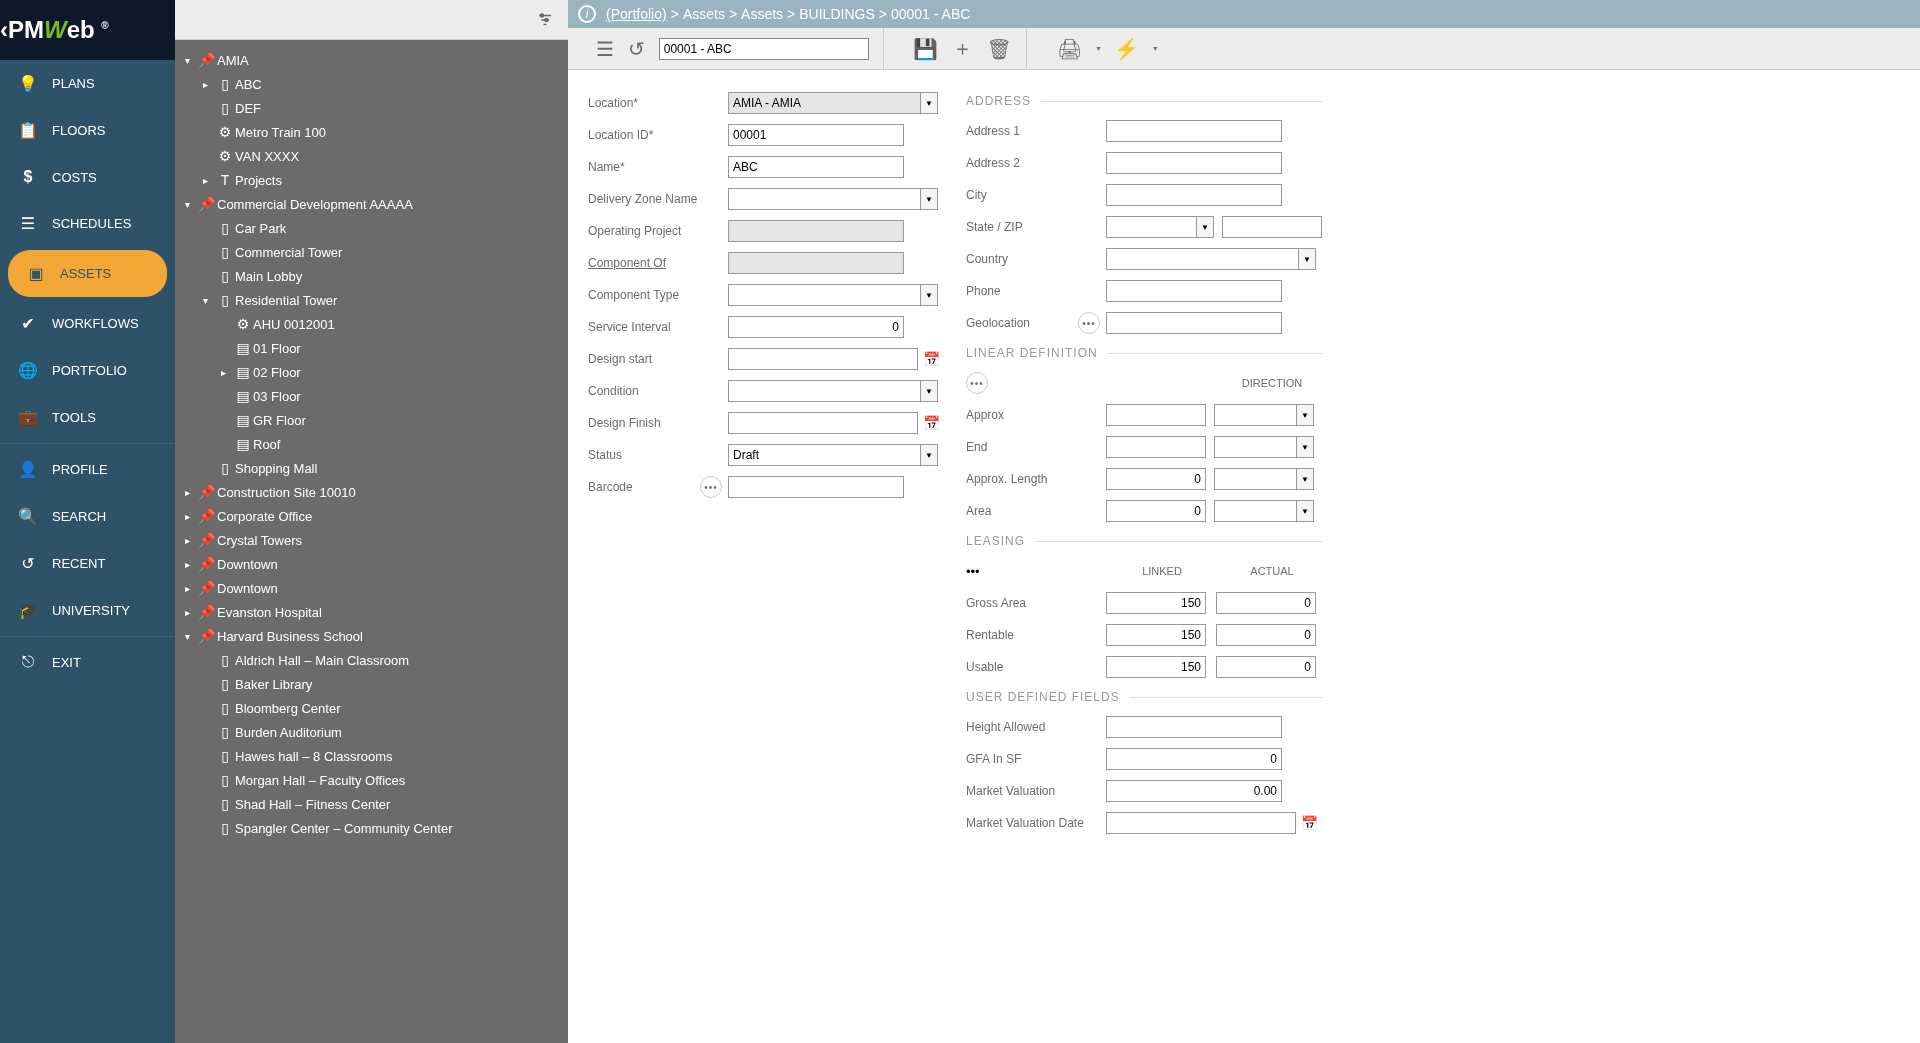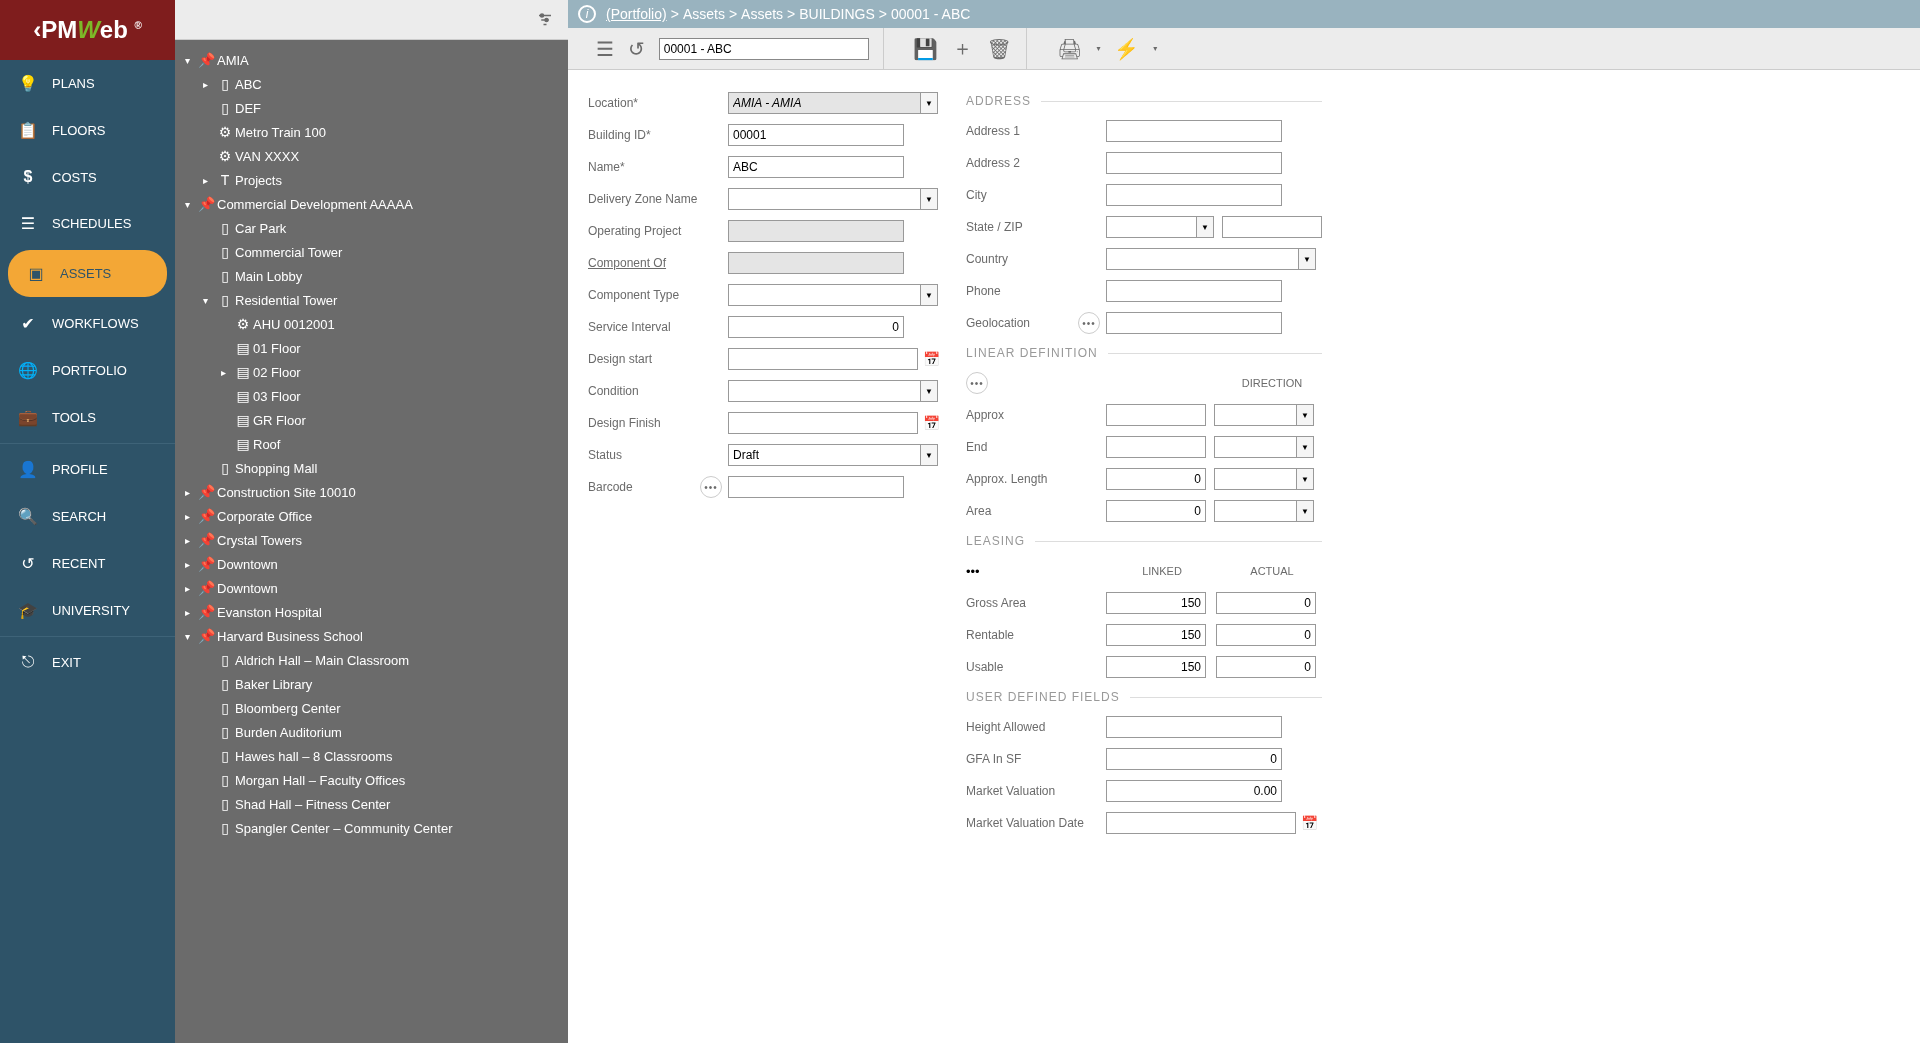--- a/index.html
+++ b/index.html
@@ -1,21 +1,21 @@
 <!DOCTYPE html>
 <html><head>
 <meta charset="utf-8">
 <style>
 * { box-sizing: border-box; margin: 0; padding: 0; }
 body { font-family: Arial, sans-serif; font-size: 13px; overflow: hidden; }
 .app { display: flex; height: 100vh; width: 100vw; }
 
 
 .sidebar { width: 175px; background: #2e5368; display: flex; flex-direction: column; }
-.logo { height: 60px; display: flex; align-items: center; justify-content: center; background: #7f1d1d; }
+.logo { height: 60px; display: flex; align-items: center; background: #0f172a; }
 .logo-text { font-size: 24px; font-weight: bold; color: #fff; }
 .logo-text .w { color: #7db828; font-style: italic; }
 .nav-item { display: flex; align-items: center; padding: 14px 18px; color: #fff; cursor: pointer; font-size: 13px; gap: 14px; }
 .nav-item.active { background: #f3a736; border-radius: 22px; margin: 3px 8px 3px 8px; color: #2e5368; }
 .nav-item .icon { width: 20px; text-align: center; font-size: 16px; }
 .nav-divider { border-top: 1px solid #3e6378; margin: 2px 0; }
 
 
 .tree-panel { width: 393px; background: #6b6b6b; display: flex; flex-direction: column; }
 .tree-toolbar { height: 40px; background: #ececec; display: flex; align-items: center; justify-content: flex-end; padding: 0 14px; border-bottom: 1px solid #ccc; }
@@ -361,26 +361,26 @@
     </div>
 
 
     <div class="form-scroll">
       <div class="form-columns">
 
         <div class="form-col">
           <div class="form-row">
               <label>Location*</label>
               <div class="dd-wrap">
-                <input class="field disabled" style="width: 192px; font-style: italic;" value="AMIA - AMIA">
-                <div class="dd-btn">▼</div>
-              </div>
-            </div>
-          <div class="form-row">
-              <label>Building ID*</label>
+                <input class="field disabled" style="width: 192px;" value="AMIA - AMIA">
+                <div class="dd-btn">▼</div>
+              </div>
+            </div>
+          <div class="form-row">
+              <label>Location ID*</label>
               <input class="field" value="00001" style="">
             </div>
           <div class="form-row">
               <label>Name*</label>
               <input class="field" value="ABC" style="">
             </div>
           <div class="form-row">
               <label>Delivery Zone Name</label>
               <div class="dd-wrap">
                 <input class="field" style="width: 192px;">

